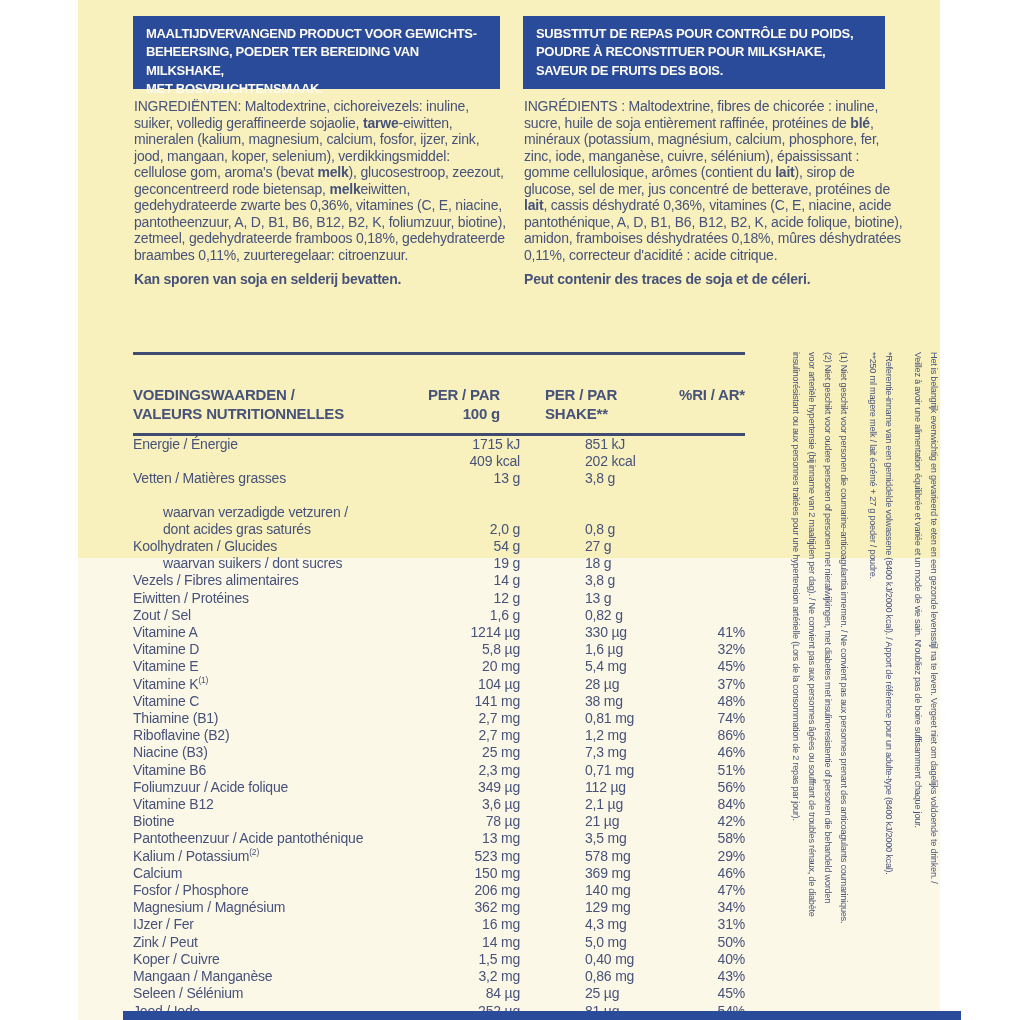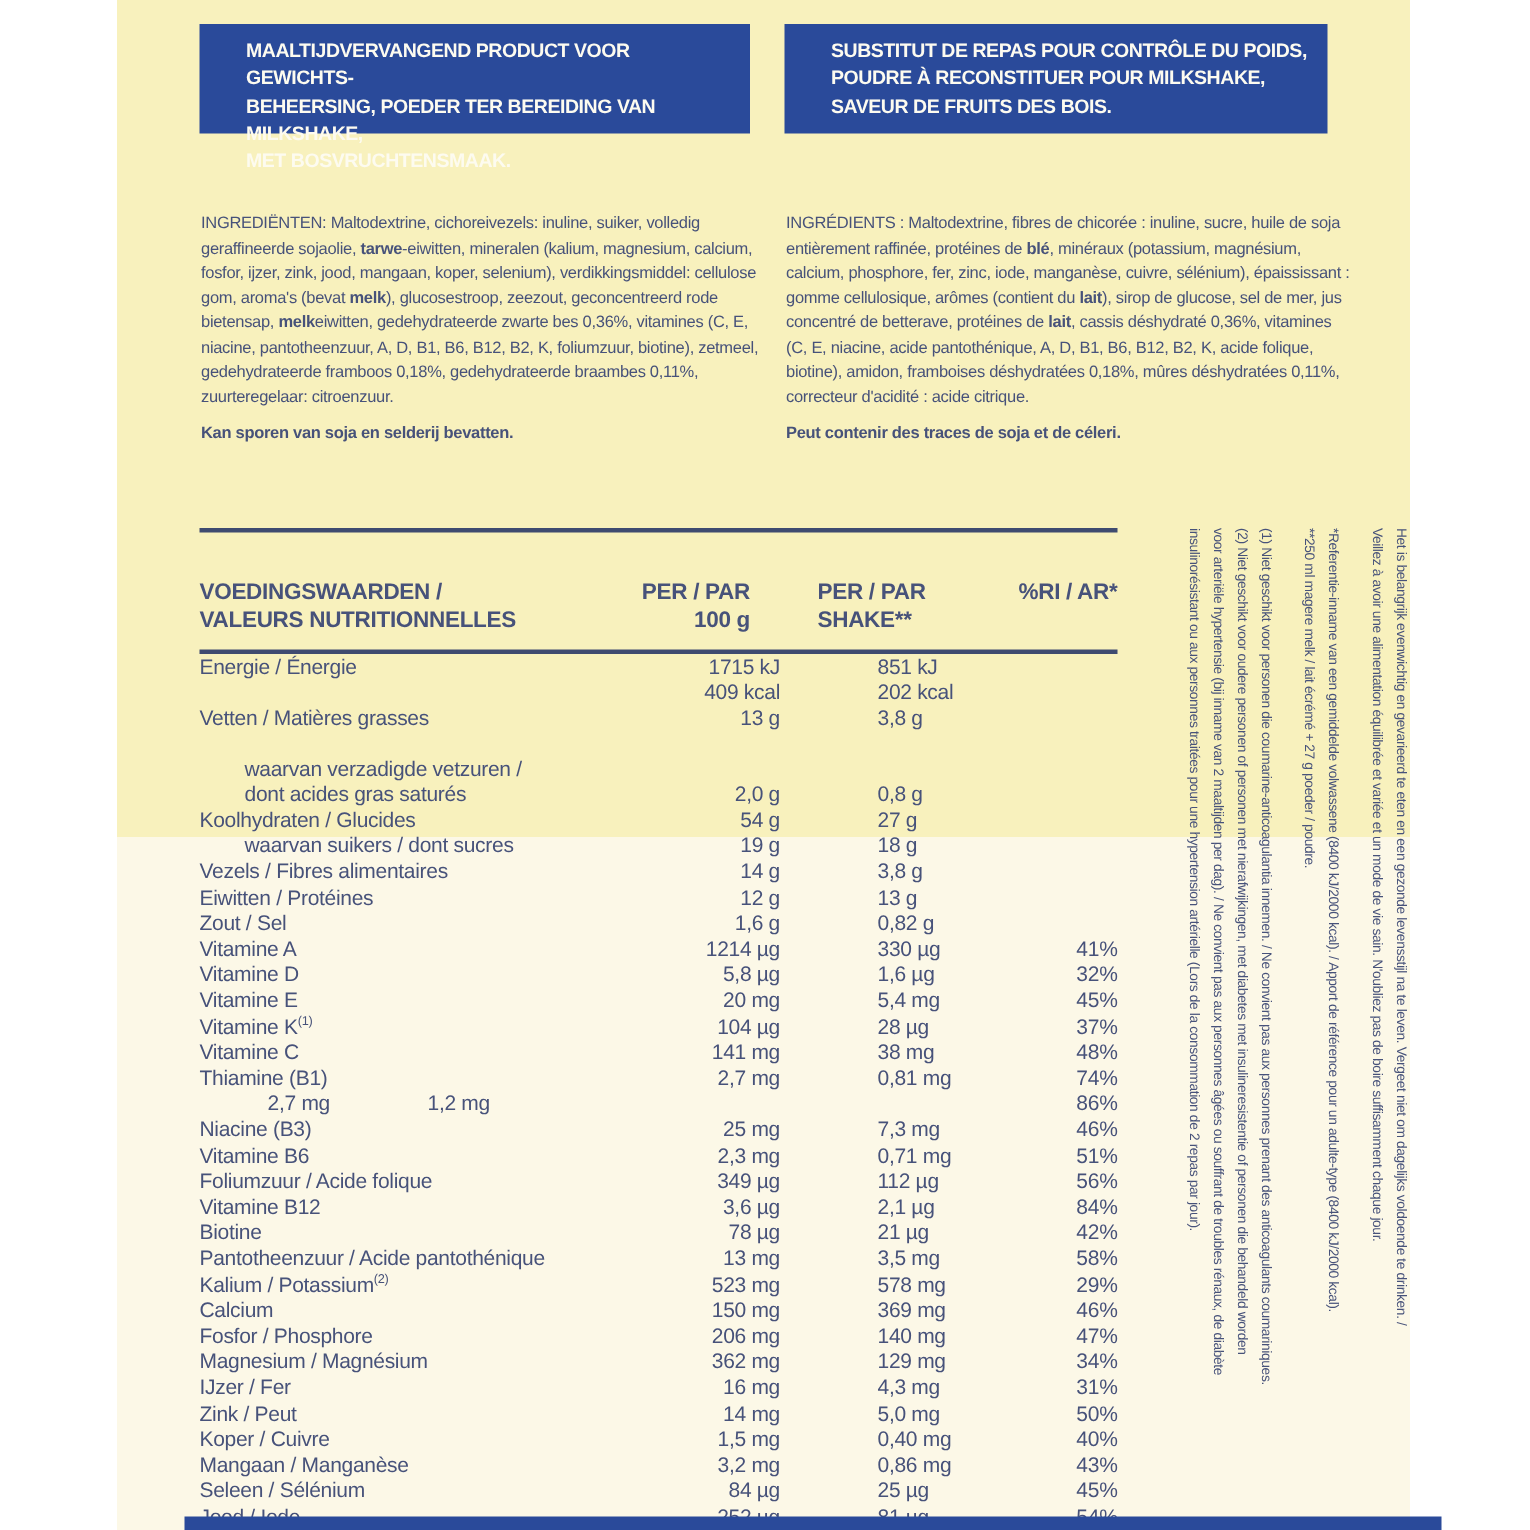--- a/index.html
+++ b/index.html
@@ -16,27 +16,27 @@
     background:#ffffff;
     font-family:"Liberation Sans", sans-serif;
     color:var(--text-navy);
   }
   .label-bg{position:absolute;left:78px;top:0;width:862px;height:1020px;background:var(--label-cream);}
   .label-bg-top{position:absolute;left:0;top:0;width:100%;height:558px;background:var(--label-yellow);}
 
   .claim{
     position:absolute;background:var(--claim-blue);color:var(--claim-text);
     font-weight:bold;font-size:13px;line-height:18.3px;letter-spacing:-0.3px;
-    white-space:pre-line;padding:9px 10px 8px 31px;box-sizing:border-box;
+    white-space:pre-line;padding:9px 10px 8px 13px;box-sizing:border-box;
   }
   .claim.nl{left:133px;top:16px;width:367px;height:73px;}
   .claim.fr{left:523px;top:16px;width:362px;height:73px;}
 
   .ing{
-    position:absolute;font-size:11px;line-height:16.5px;letter-spacing:-0.2px;margin-top:43px;
+    position:absolute;font-size:14px;line-height:16.5px;letter-spacing:-0.2px;
   }
   .ing.nl{left:134px;top:98px;width:372px;}
   .ing.fr{left:524px;top:98px;width:380px;}
   .allergen{font-weight:bold;margin-top:8px;}
 
   .ntable{position:absolute;left:133px;top:352px;width:612px;font-size:14px;letter-spacing:-0.2px;}
   .rule-thick{border-top:3.5px solid var(--rule-navy);}
   .thin-rule{border-top:1.5px solid var(--rule-navy);margin:3px 0 2px;}
   .thead{display:flex;align-items:flex-start;padding:10px 0;font-weight:bold;font-size:15px;line-height:19px;margin-top:20px;}
   .c-name{width:280px;box-sizing:border-box;white-space:pre-line;}
@@ -176,20 +176,21 @@
         <div class="c-shake">38 mg</div>
         <div class="c-ri">48%</div>
       </div>
       <div class="t-row">
         <div class="c-name">Thiamine (B1)</div>
         <div class="c-100">2,7 mg</div>
         <div class="c-shake">0,81 mg</div>
         <div class="c-ri">74%</div>
       </div>
       <div class="t-row">
+        <div class="c-name">Riboflavine (B2)</div>
         <div class="c-100">2,7 mg</div>
         <div class="c-shake">1,2 mg</div>
         <div class="c-ri">86%</div>
       </div>
       <div class="t-row">
         <div class="c-name">Niacine (B3)</div>
         <div class="c-100">25 mg</div>
         <div class="c-shake">7,3 mg</div>
         <div class="c-ri">46%</div>
       </div>

